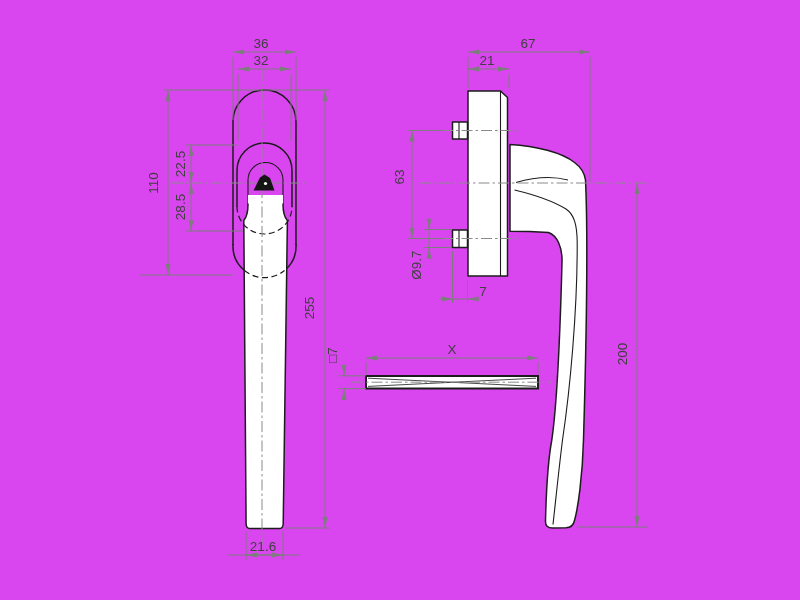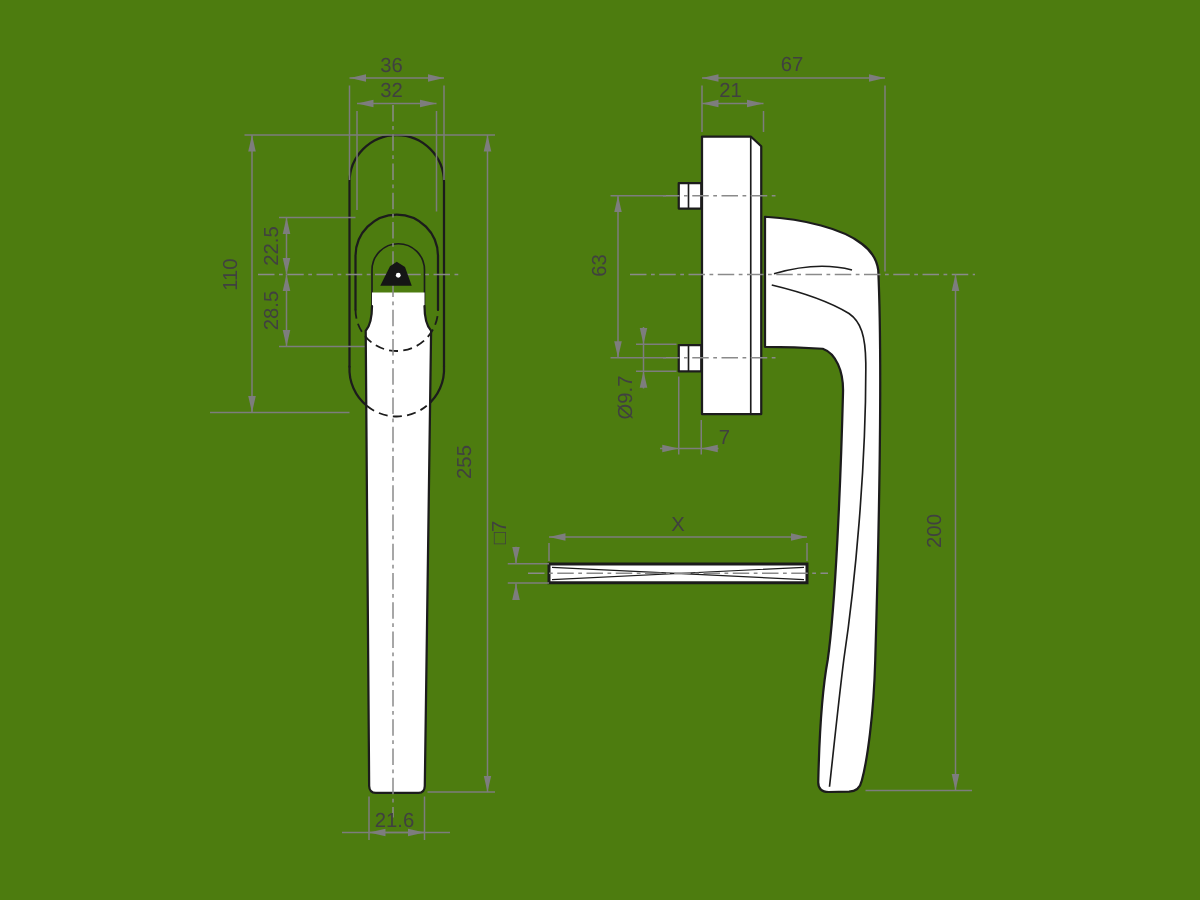--- a/index.html
+++ b/index.html
@@ -1,17 +1,17 @@
 <!DOCTYPE html>
 <html><head>
 <meta charset="utf-8">
 <style>
   html,body{margin:0;padding:0;background:#ffffff;}
   body{width:800px;height:600px;overflow:hidden;font-family:"Liberation Sans",sans-serif;}
-  #stage{position:relative;width:800px;height:600px;background:#4d7c0f;}
+  #stage{position:relative;width:800px;height:600px;background:#d946ef;}
   svg{position:absolute;left:0;top:0;}
   .ol{fill:none;stroke:#1c1c1c;stroke-width:1.5;stroke-linejoin:round;stroke-linecap:round;}
   .olw{fill:#ffffff;stroke:#1c1c1c;stroke-width:1.5;stroke-linejoin:round;}
   .olf{fill:#ffffff;stroke:none;}
   .thin{fill:none;stroke:#1c1c1c;stroke-width:1.1;}
   .dash{fill:none;stroke:#1c1c1c;stroke-width:1.2;stroke-dasharray:6 3.5;}
   .dim{fill:none;stroke:#7d7d7d;stroke-width:1;}
   .cl{fill:none;stroke:#8a8a8a;stroke-width:1;stroke-dasharray:11 3 2.5 3;}
   text{fill:#404040;font-size:13.5px;font-family:"Liberation Sans",sans-serif;}
 </style>

